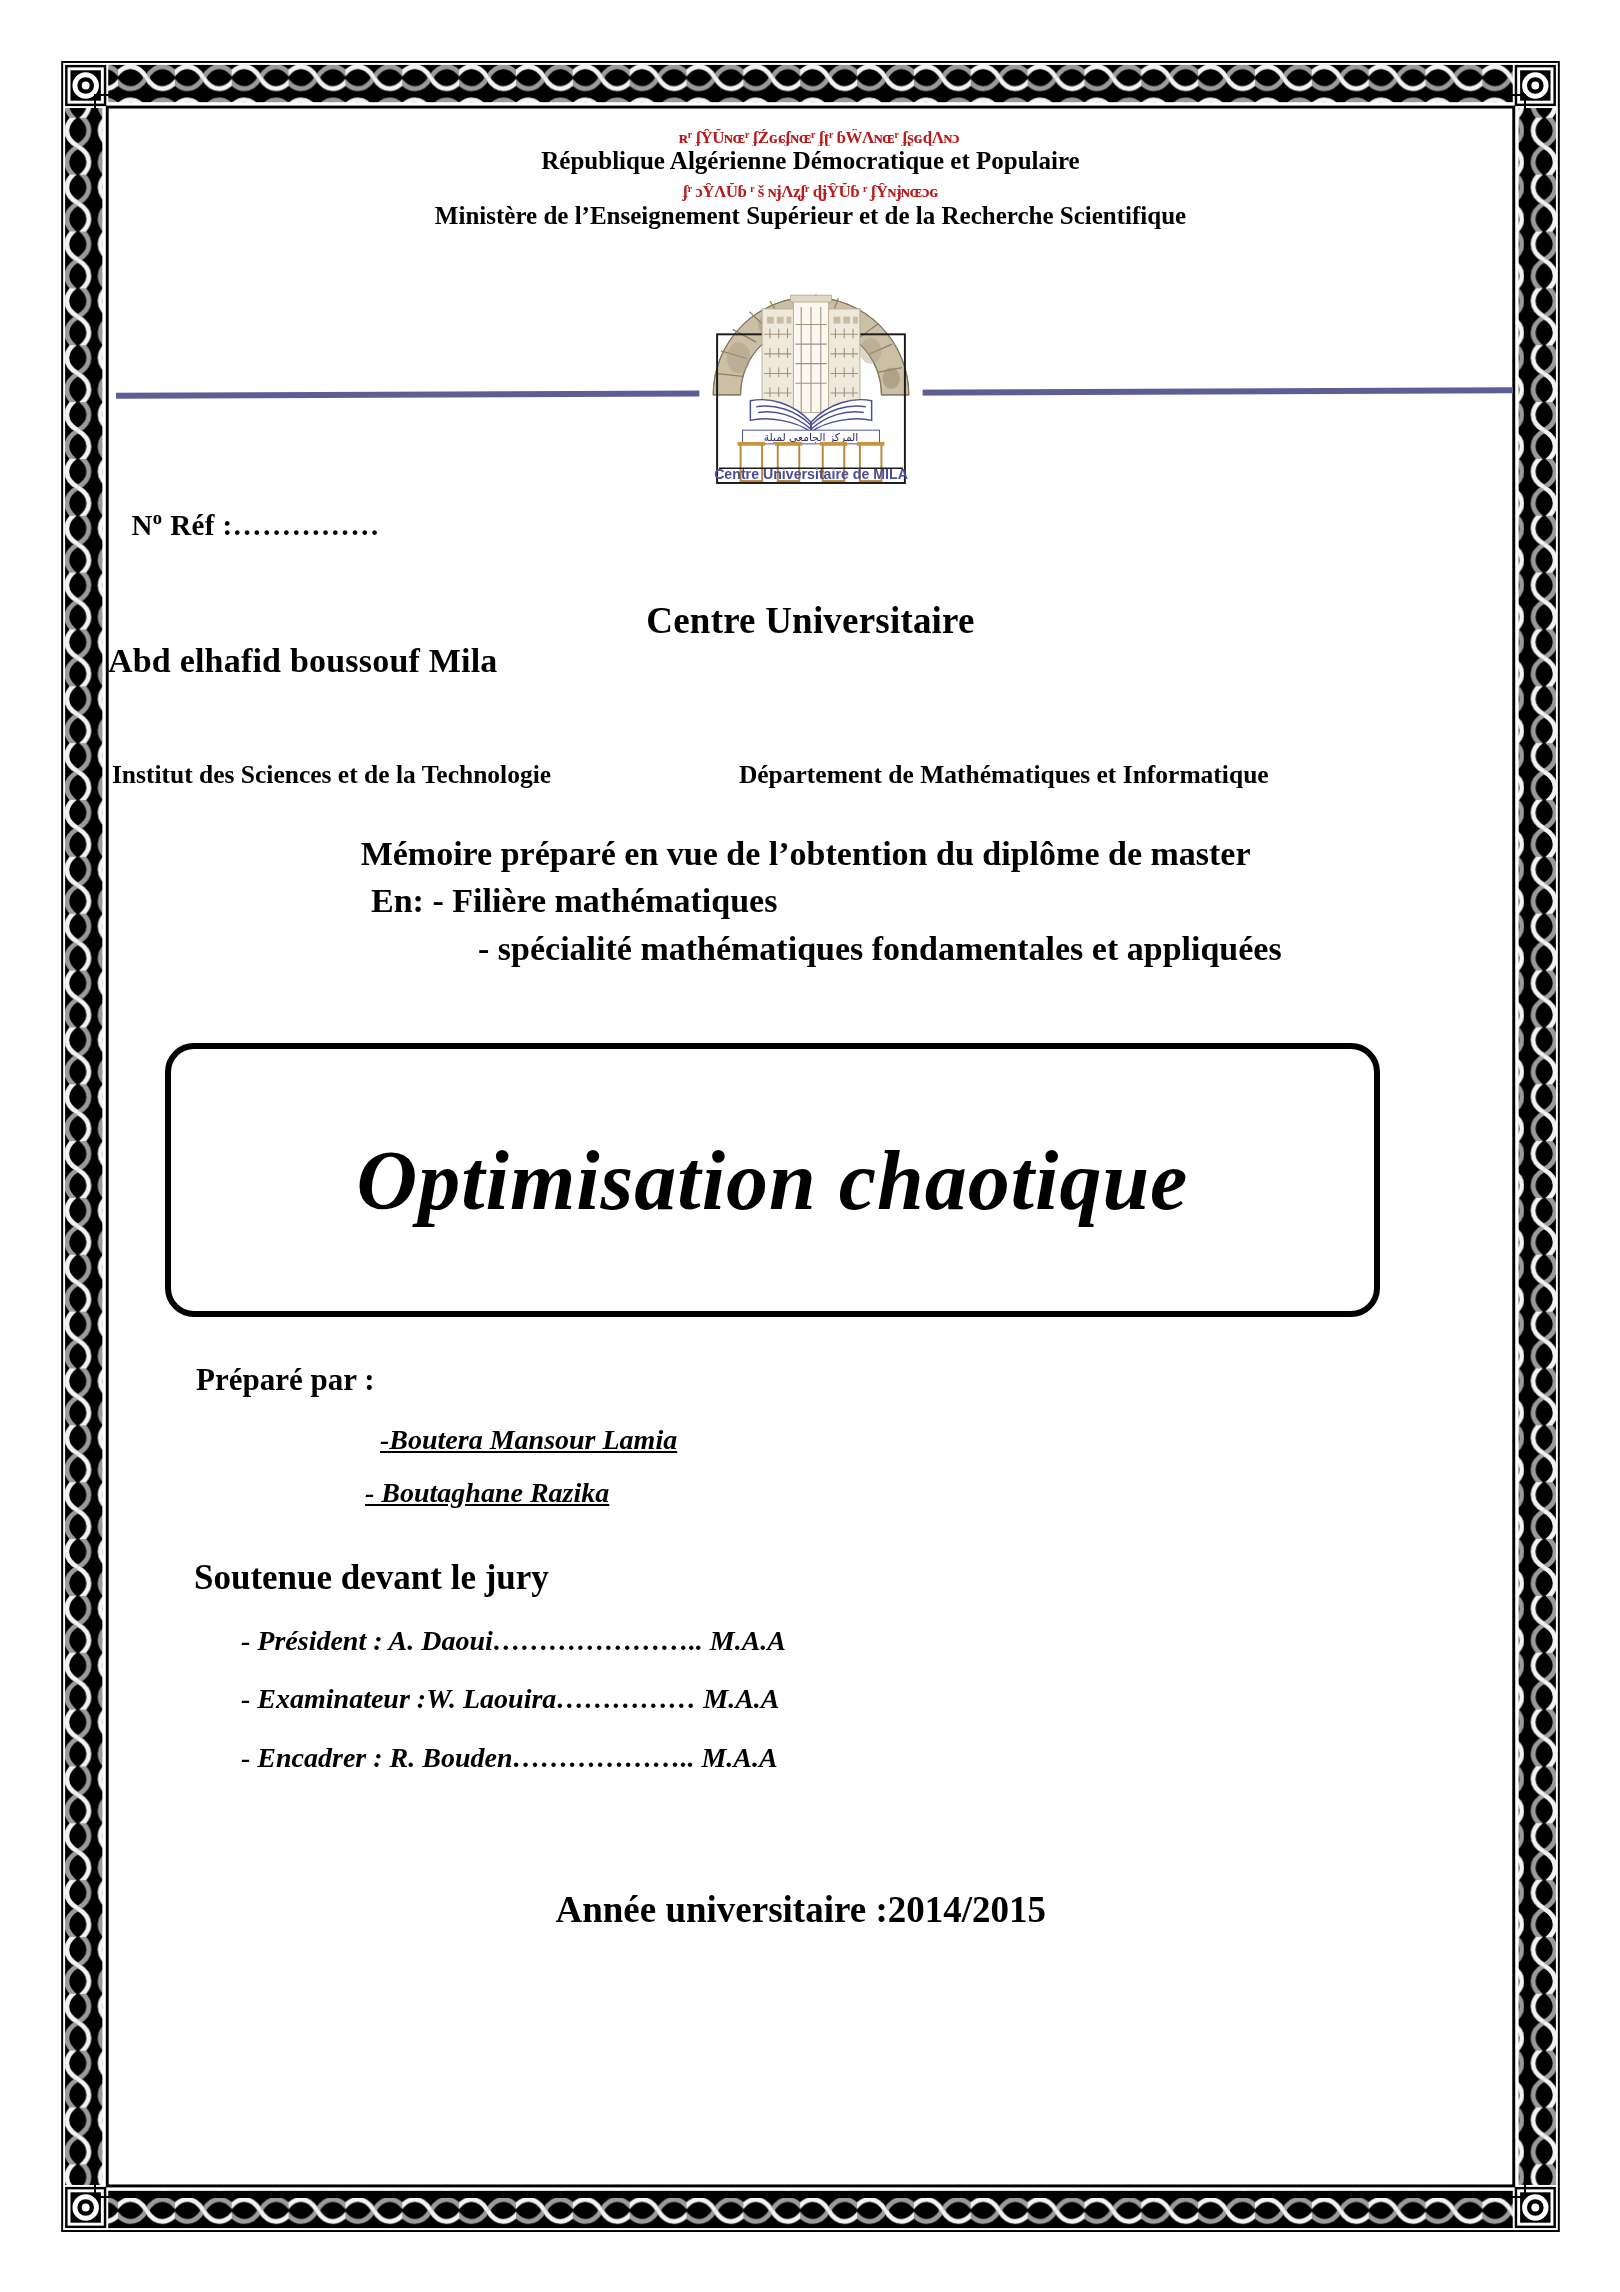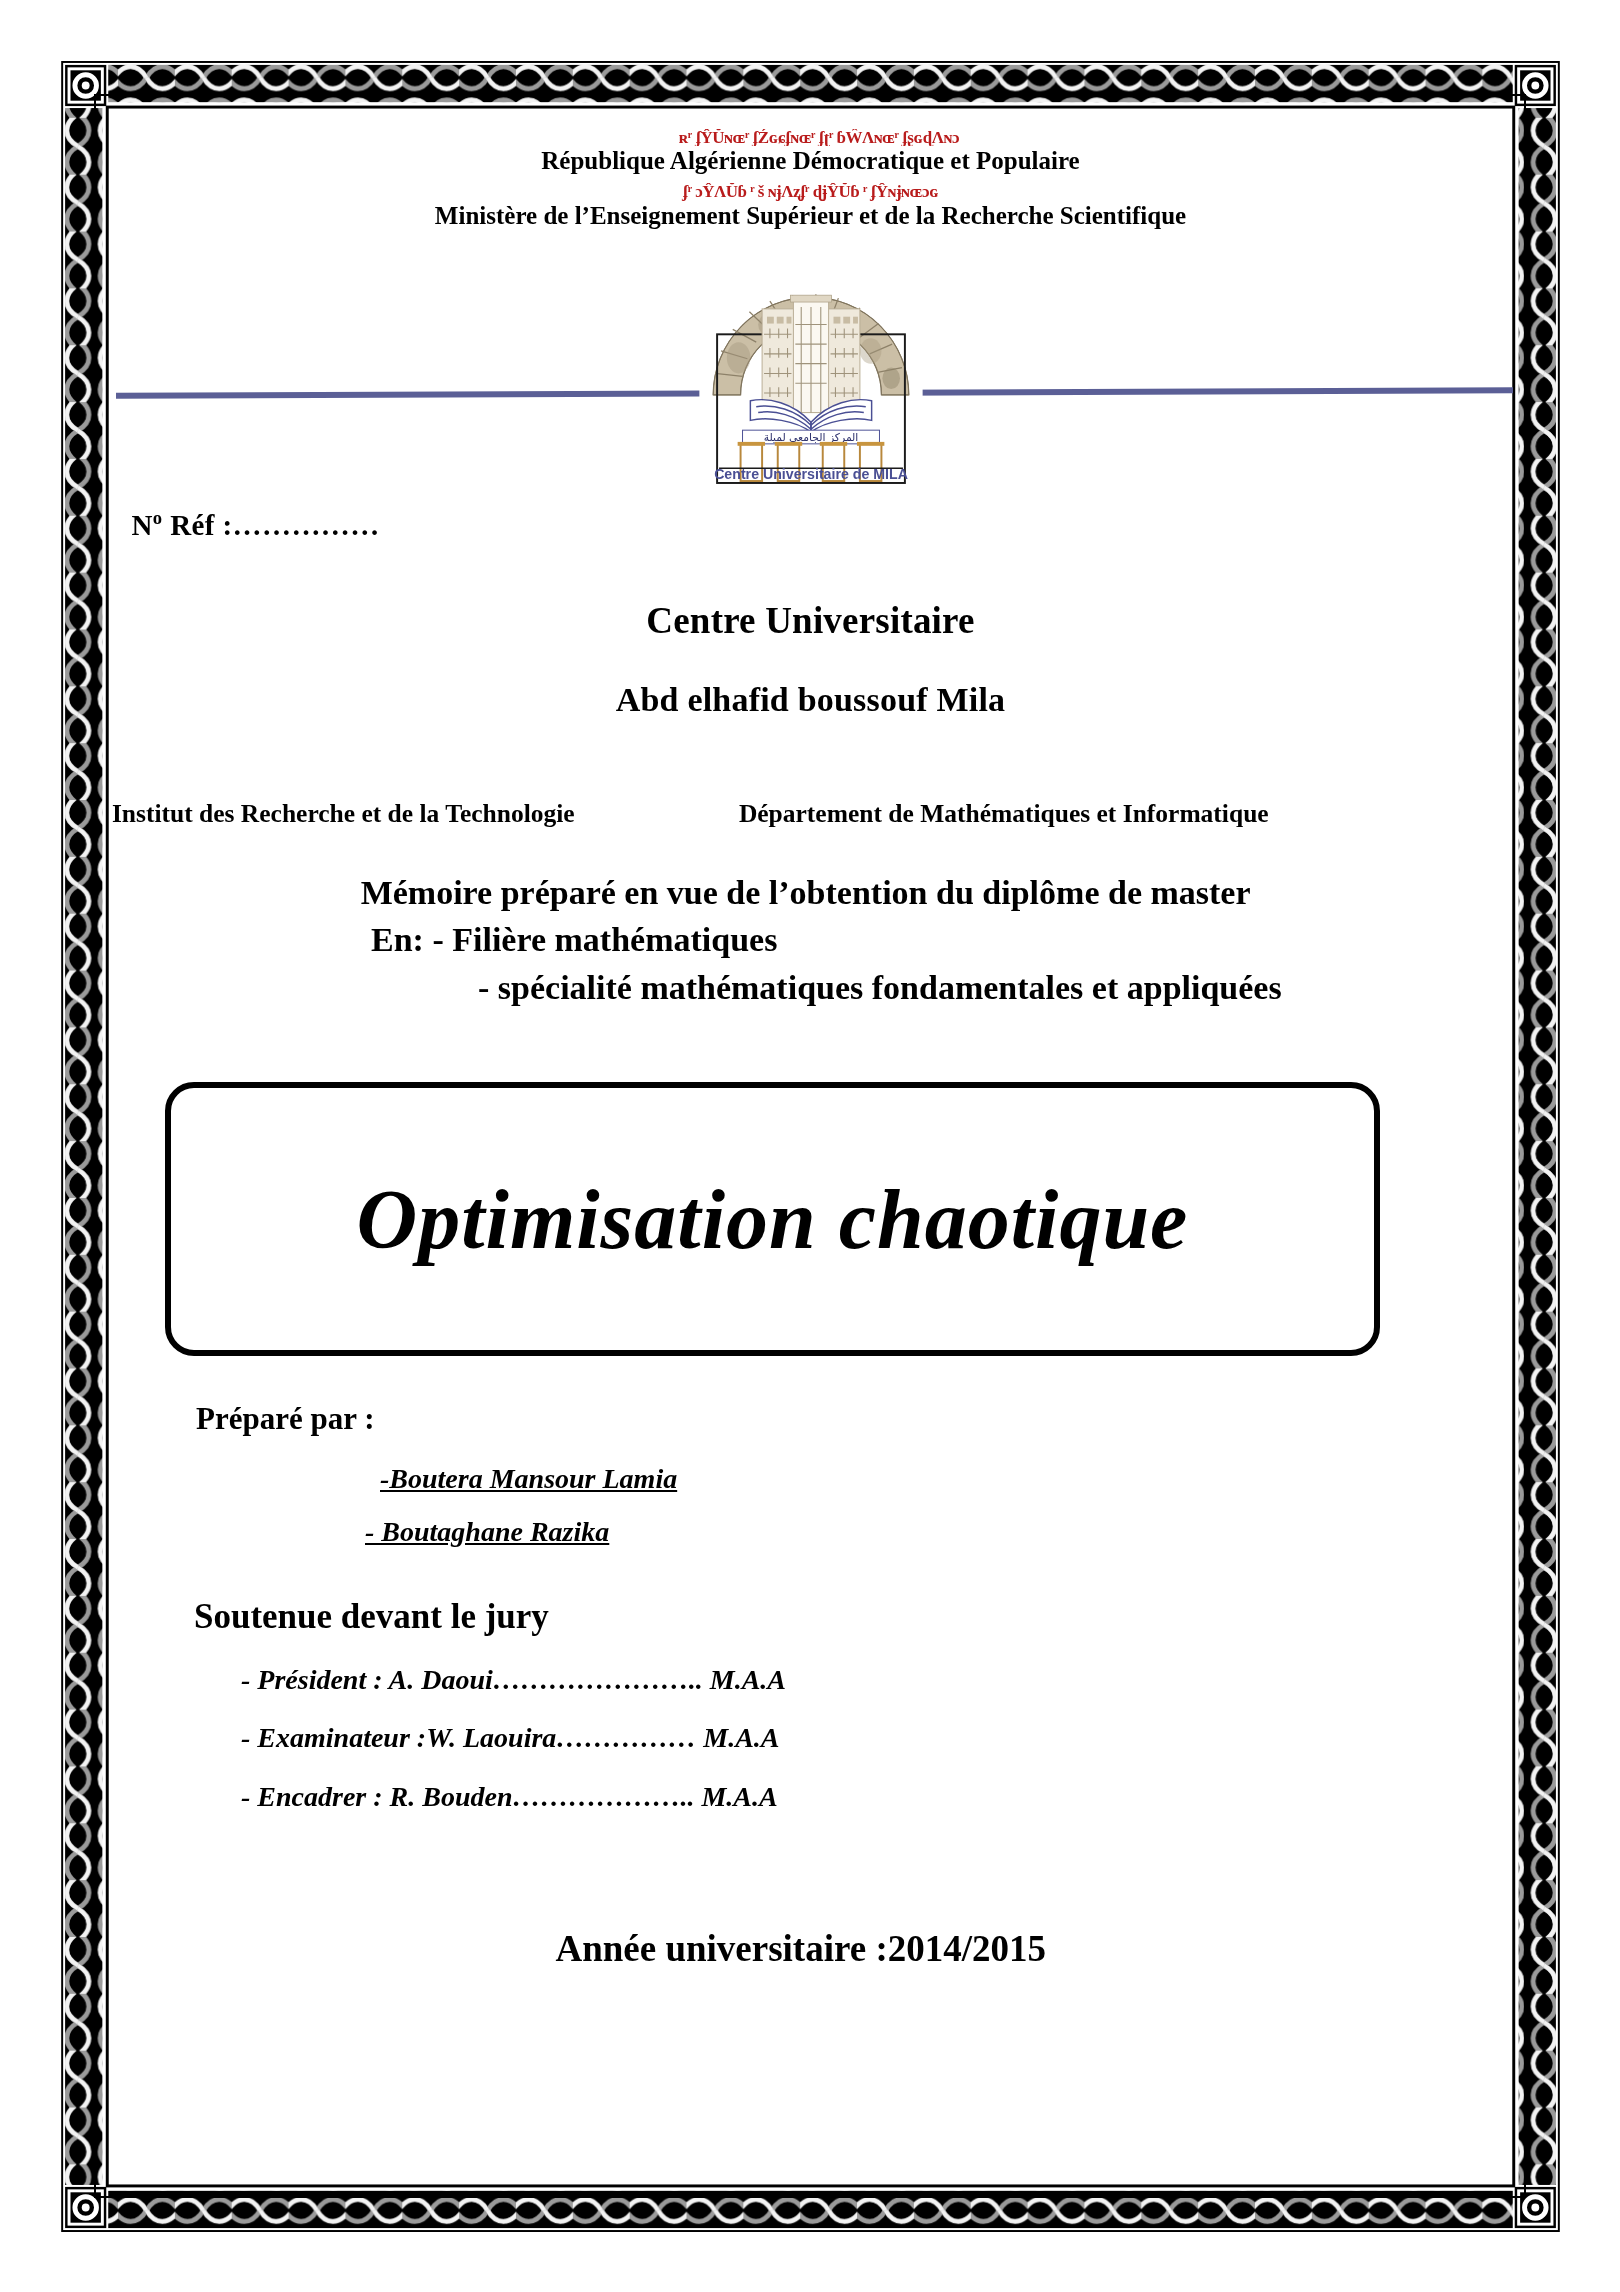--- a/index.html
+++ b/index.html
@@ -114,24 +114,22 @@
 
   
   .cu-1 {
     text-align: center;
     font-weight: bold;
     font-size: 37px;
     margin-top: 57px;
     letter-spacing: 0.2px;
   }
   .cu-2 {
-    text-align: center;
     font-weight: bold;
     font-size: 34px;
-    margin-top: 39px;
     letter-spacing: 0.2px;
   }
 
   
   .inst-row {
     display: flex;
     margin-top: 80px;
     font-weight: bold;
     font-size: 25.5px;
     padding-left: 3.9px;
@@ -416,21 +414,21 @@
     </div>
 
     <div class="ref-line">
       <span>N</span><sup>o</sup><span> Réf :……………</span>
     </div>
 
     <div class="cu-1">Centre Universitaire</div>
     <div class="cu-2">Abd elhafid boussouf  Mila</div>
 
     <div class="inst-row">
-      <div class="inst-left">Institut des Recherche et de la Technologie</div>
+      <div class="inst-left">Institut des Sciences et de la Technologie</div>
       <div class="inst-right">Département  de Mathématiques et Informatique</div>
     </div>
 
     <div class="memoire">
       <div class="l1">Mémoire préparé en vue de l’obtention du diplôme de  master</div>
       <div class="l2">En: -  Filière mathématiques</div>
       <div class="l3">- spécialité mathématiques fondamentales et appliquées</div>
     </div>
 
     <div class="title-box">

